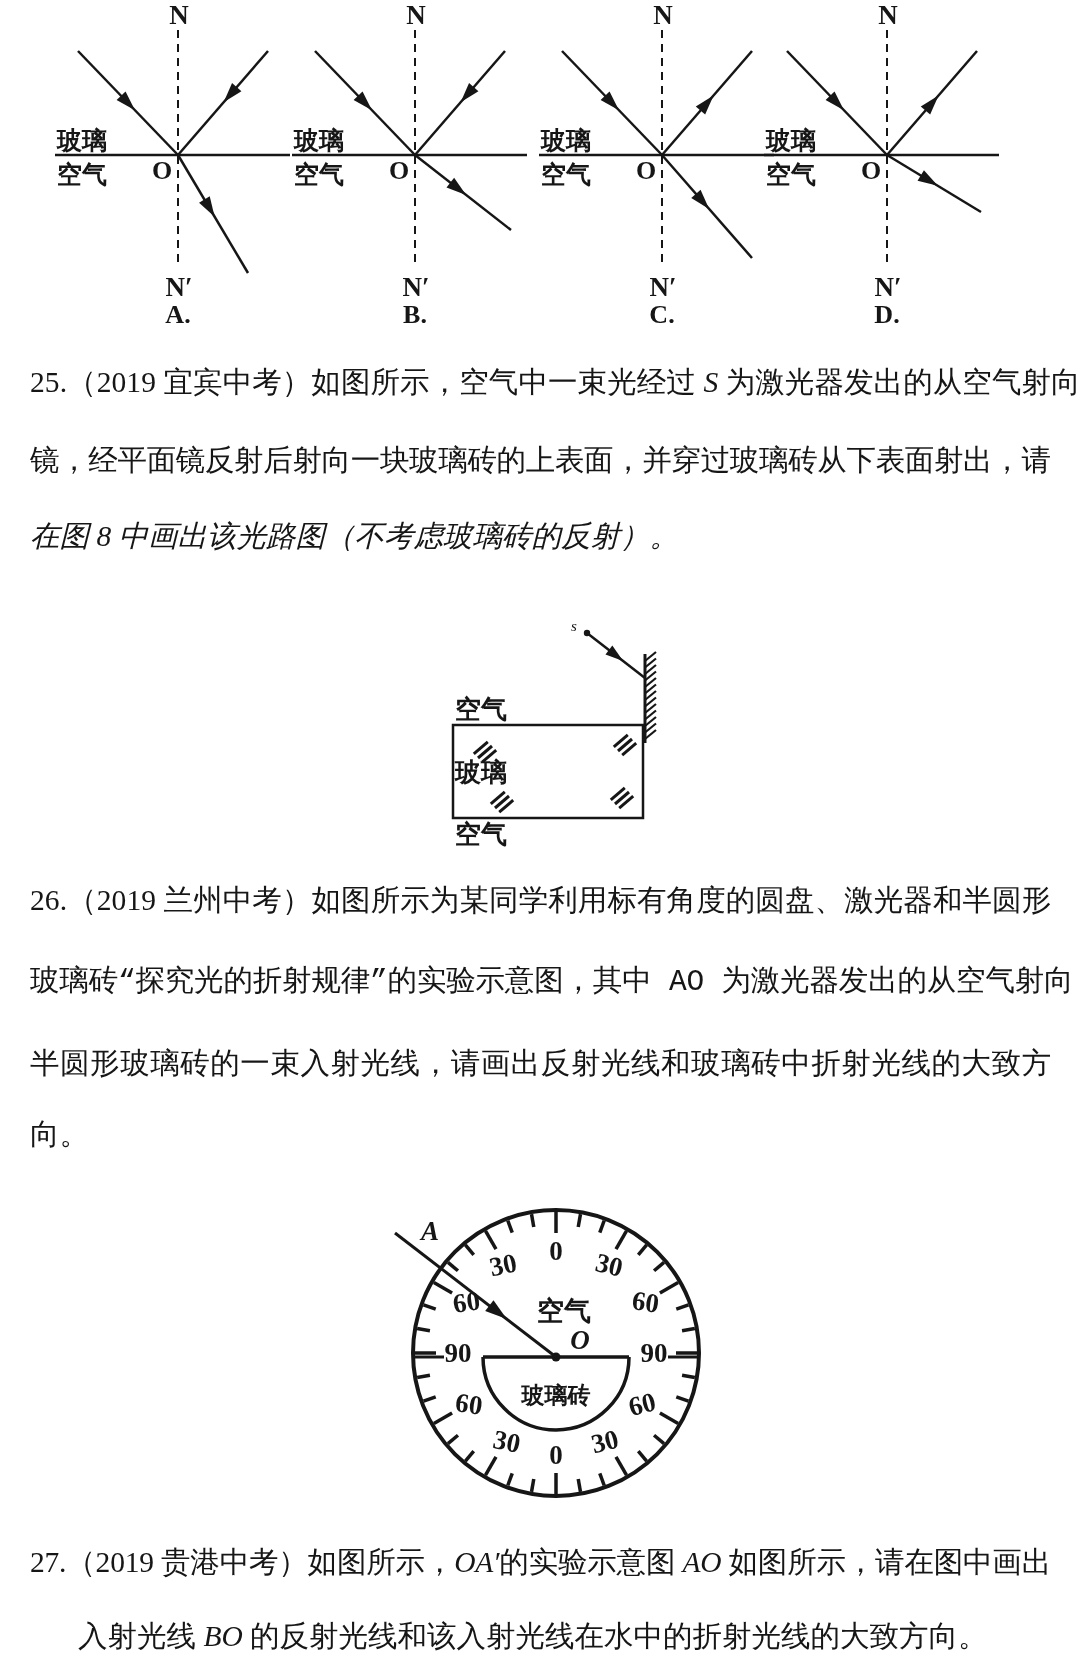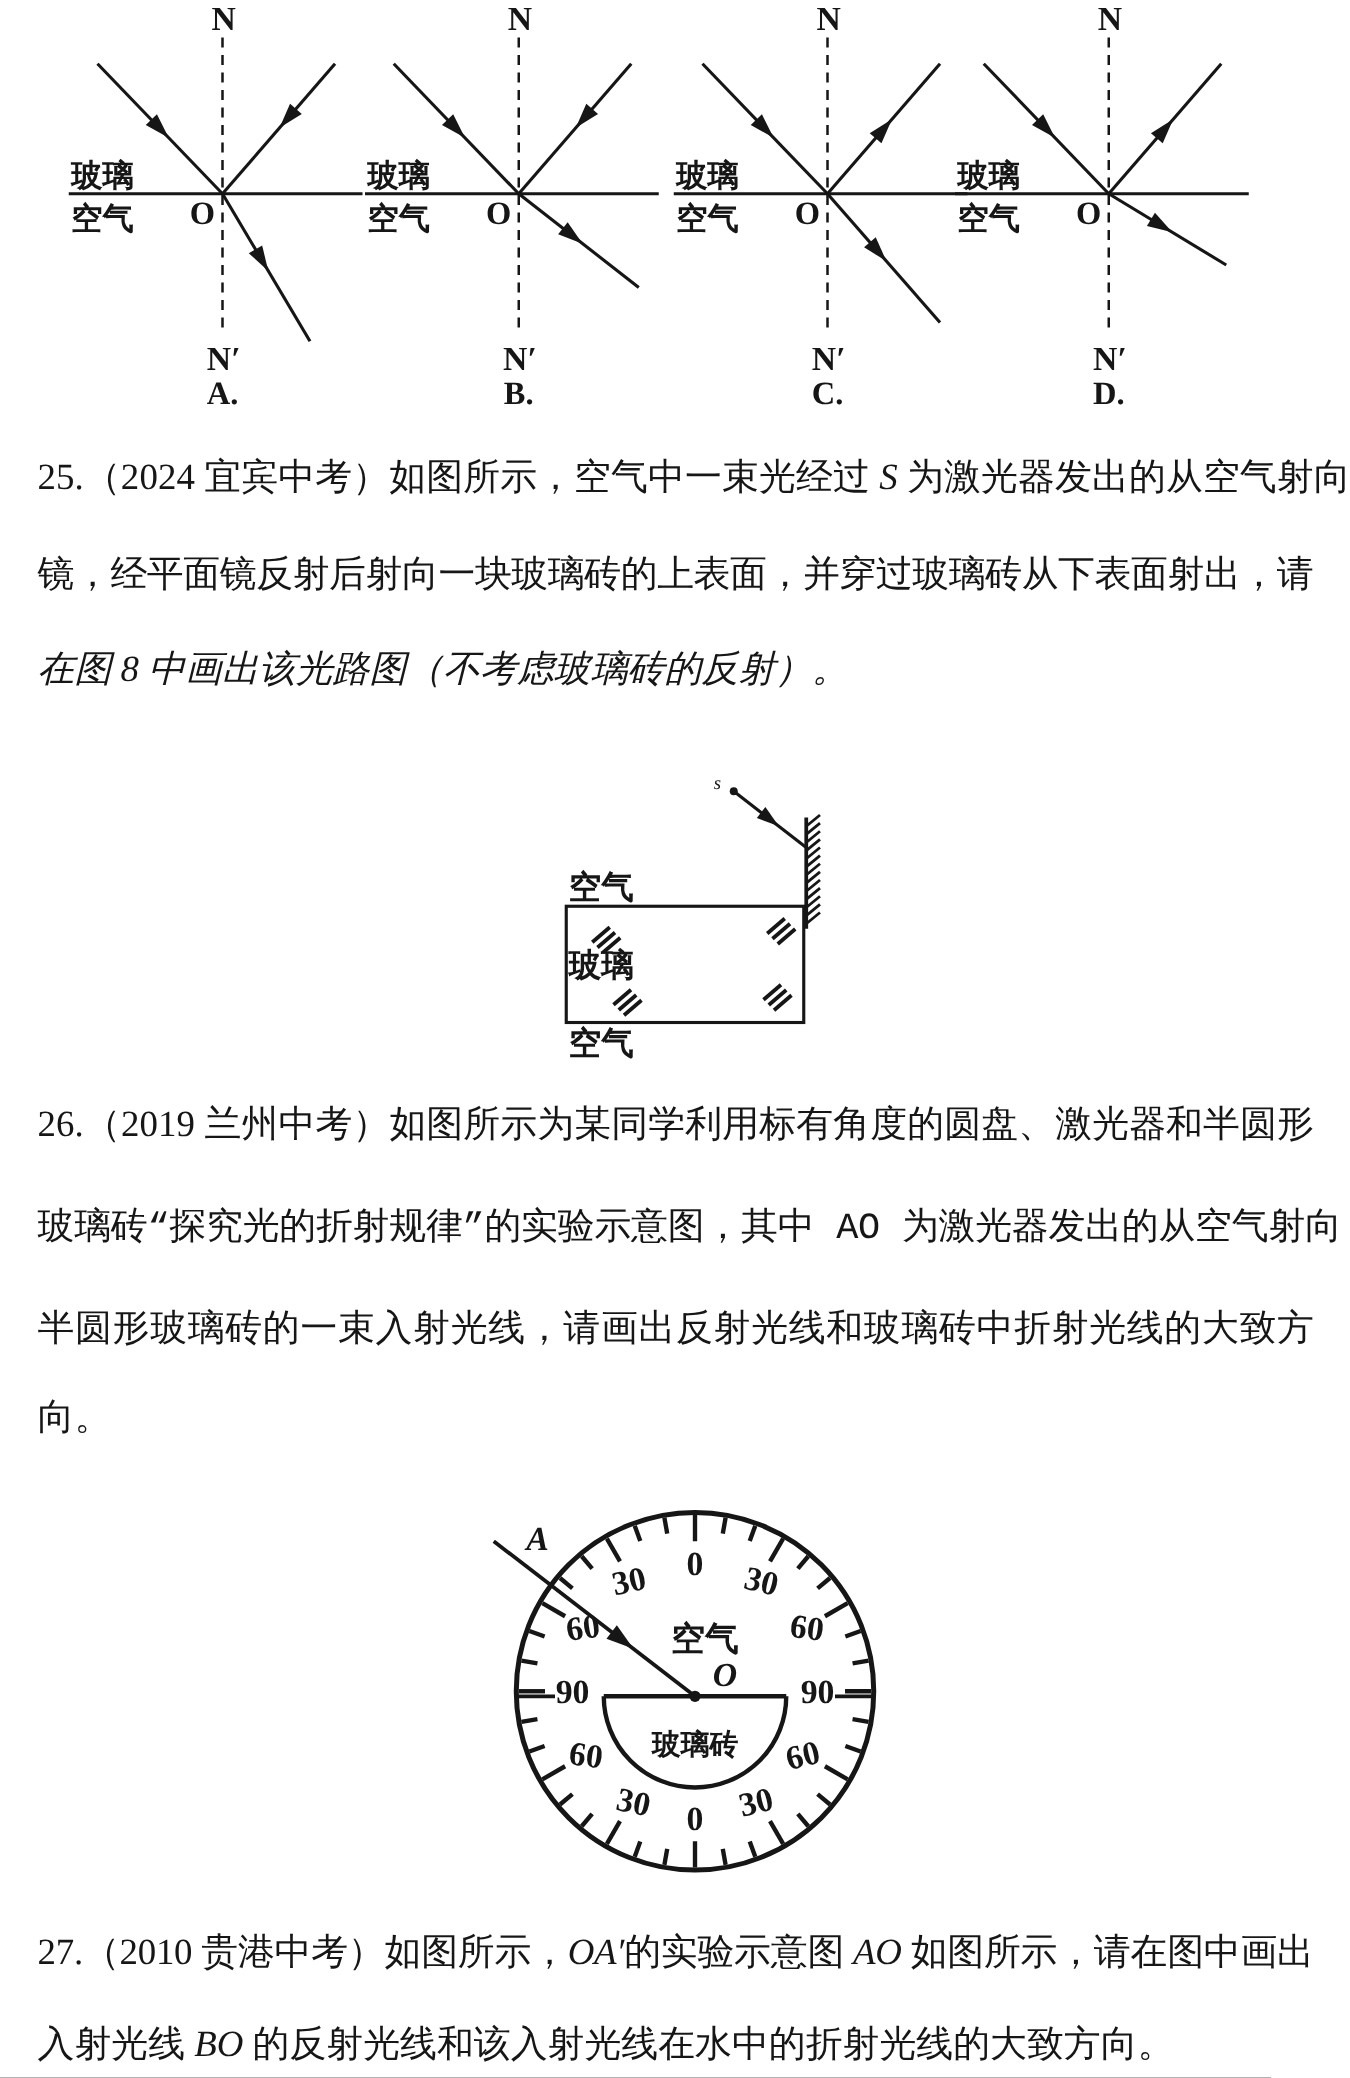--- a/index.html
+++ b/index.html
@@ -91,29 +91,29 @@
         <polygon points="843.9310871625179,110.20833064901856 825.5997478350906,100.0889433917425 834.5380778398736,91.49439531022037" fill="#161616"></polygon>
         <line x1="887" y1="155" x2="977" y2="51" stroke="#161616" stroke-width="2.5"></line>
         <polygon points="938.5437674443895,95.43831317537223 930.1444783868798,114.6188226401492 920.7679867243413,106.50455100910634" fill="#161616"></polygon>
         <line x1="887" y1="155" x2="981" y2="212" stroke="#161616" stroke-width="2.5"></line>
         <polygon points="937.8507562445761,185.83503304192385 917.534523269431,180.76643582971337 923.9639642414165,170.16349808643895" fill="#161616"></polygon>
         <text x="887" y="323" fill="#161616" font-size="26" text-anchor="middle" font-family="&quot;Liberation Serif&quot;,serif" font-weight="700">D.</text>
       </g>
     </svg>
 
   <div id="text-root">
-      <div class="line" style="top: 362px; letter-spacing: 0.08px;"><span>25.（2024 宜宾中考）如图所示，空气中一束光经过 </span><span class="i">S</span><span> 为激光器发出的从空气射向</span></div>
+      <div class="line" style="top: 362px; letter-spacing: 0.08px;"><span>25.（2019 宜宾中考）如图所示，空气中一束光经过 </span><span class="i">S</span><span> 为激光器发出的从空气射向</span></div>
       <div class="line" style="top: 440px; letter-spacing: -0.34px; text-align: center;"><span>镜，经平面镜反射后射向一块玻璃砖的上表面，并穿过玻璃砖从下表面射出，请</span></div>
       <div class="line" style="top: 516px; font-style: italic;"><span>在图 8 中画出该光路图（不考虑玻璃砖的反射）。</span></div>
       <div class="line" style="top: 880px; letter-spacing: 0.09px;"><span>26.（2019 兰州中考）如图所示为某同学利用标有角度的圆盘、激光器和半圆形</span></div>
       <div class="line" style="top: 962px; letter-spacing: -0.18px; font-family: Liberation Mono, monospace;"><span>玻璃砖“探究光的折射规律”的实验示意图，其中 AO 为激光器发出的从空气射向</span></div>
       <div class="line" style="top: 1043px; letter-spacing: 0.55px; text-align: right;"><span>半圆形玻璃砖的一束入射光线，请画出反射光线和玻璃砖中折射光线的大致方</span></div>
       <div class="line" style="top: 1114px;"><span>向。</span></div>
-      <div class="line" style="top: 1542px; letter-spacing: -0.19px;"><span>27.（2010 贵港中考）如图所示，</span><span class="i">OA′</span><span>的实验示意图 </span><span class="i">AO</span><span> 如图所示，请在图中画出</span></div>
-      <div class="line" style="top: 1616px;"><span>入射光线 </span><span class="i">BO</span><span> 的反射光线和该入射光线在水中的折射光线的大致方向。</span></div>
+      <div class="line" style="top: 1542px; letter-spacing: -0.19px;"><span>27.（2019 贵港中考）如图所示，</span><span class="i">OA′</span><span>的实验示意图 </span><span class="i">AO</span><span> 如图所示，请在图中画出</span></div>
+      <div class="line" style="top: 1616px; margin-left: 48px;"><span>入射光线 </span><span class="i">BO</span><span> 的反射光线和该入射光线在水中的折射光线的大致方向。</span></div>
     </div>
 
   <svg id="fig-q25" style="left:425px;top:580px" width="290" height="300" viewBox="0 0 290 300">
       <g>
         <circle cx="162" cy="53" r="3.2" fill="#161616"></circle>
         <text x="149" y="51" fill="#161616" font-size="15" text-anchor="middle" font-family="&quot;Liberation Serif&quot;,serif" font-style="italic">s</text>
         <line x1="162" y1="53" x2="220" y2="98" stroke="#161616" stroke-width="2.5"></line>
         <polygon points="198.1107663933684,81.01697392588929 180.46870977258024,74.39170123799913 187.30975744068294,65.5743509102223" fill="#161616"></polygon>
         <g>
           <line x1="220" y1="74" x2="220" y2="163" stroke="#161616" stroke-width="3"></line>

